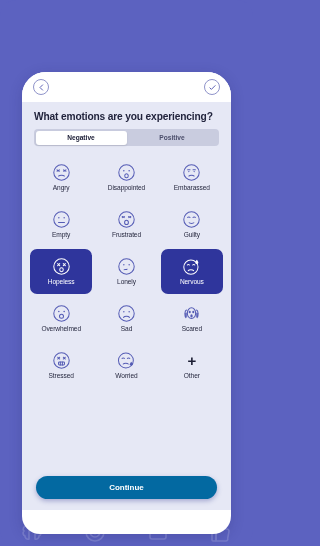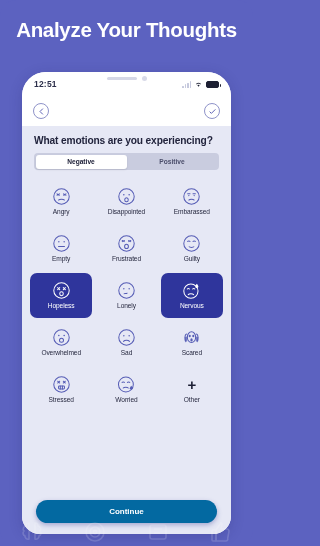--- a/index.html
+++ b/index.html
@@ -250,46 +250,23 @@
     border: none;
     cursor: pointer;
     box-shadow: 0 2px 5px rgba(40,46,140,0.35);
   }
 </style>
 </head>
 <body>
 
 <div class="app-bg">
 
-  <div class="headline">Analyze Your Thoughts</div>
 
   <div class="phone">
 
-    <div class="statusbar">
-      <div class="clock">12:51</div>
-      <div class="notch">
-        <div class="speaker"></div>
-        <div class="camera"></div>
-      </div>
-      <div class="status-right">
-        <div class="sig-bars">
-          <i></i>
-            <i></i>
-            <i></i>
-            <i></i>
-        </div>
-        <div class="wifi-ico">
-          <svg viewBox="0 0 24 24" fill="currentColor">
-            <path d="M12 20l-3.5-4.3a5.4 5.4 0 0 1 7 0L12 20z"></path>
-            <path d="M4.5 11.5l1.8 2.2a8.8 8.8 0 0 1 11.4 0l1.8-2.2a11.6 11.6 0 0 0-15 0z" opacity=".85"></path>
-          </svg>
-        </div>
-        <div class="battery"></div>
-      </div>
-    </div>
 
     <div class="screen">
 
       <div class="navbar">
         <div class="circ-btn">
           <svg viewBox="0 0 24 24" fill="none" stroke="currentColor" stroke-width="2.6" stroke-linecap="round" stroke-linejoin="round">
             <path d="M15 19l-7-7 7-7"></path>
           </svg>
         </div>
         <div class="circ-btn">

